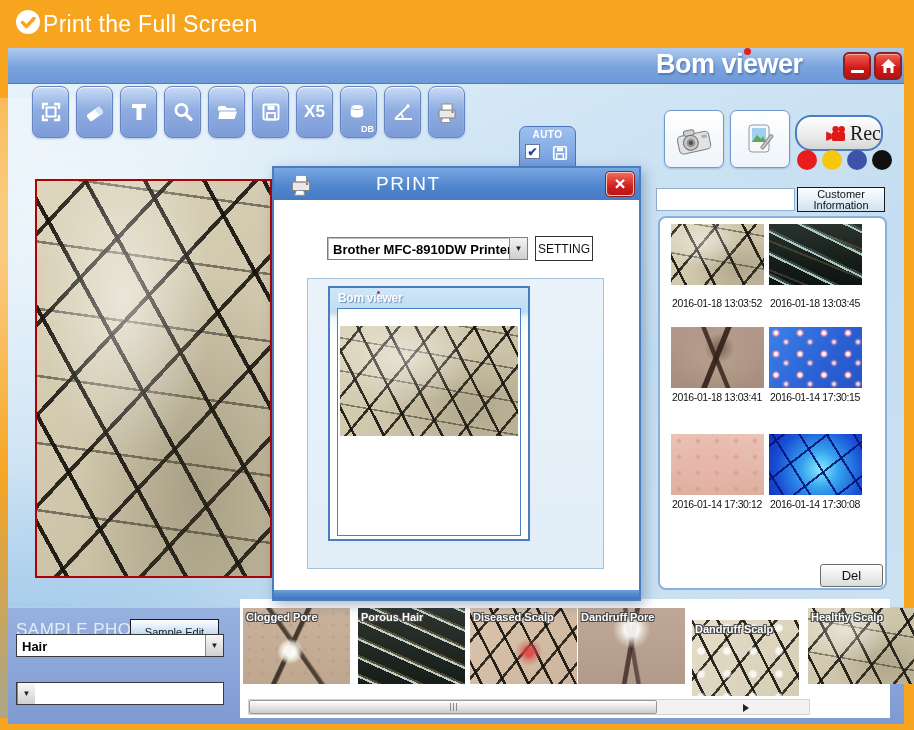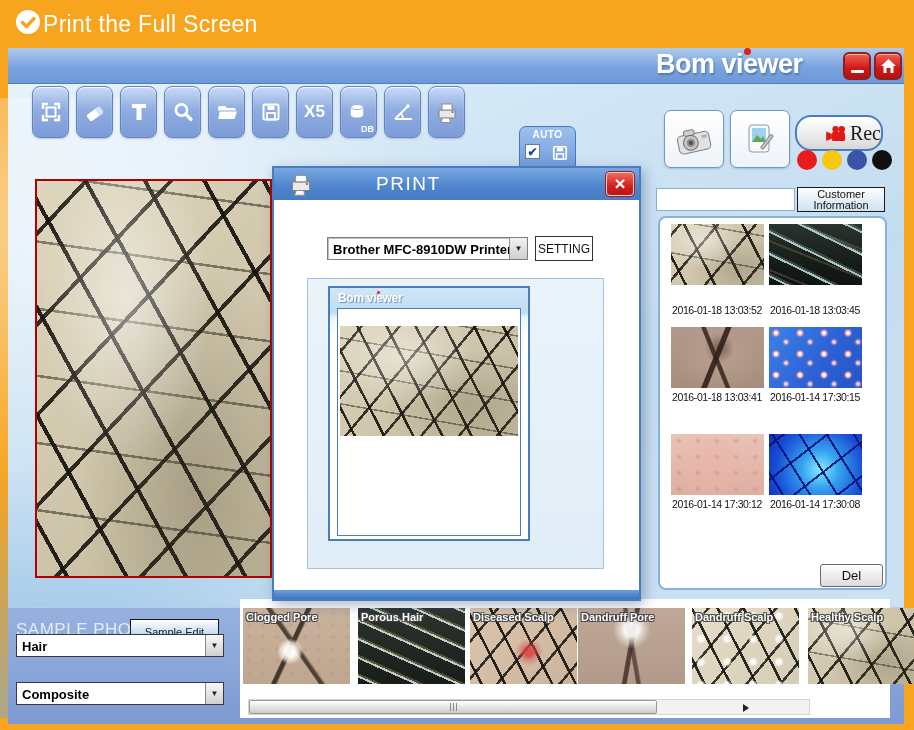--- a/index.html
+++ b/index.html
@@ -104,21 +104,21 @@
     linear-gradient(135deg,#dbc5ae,#ccb49c); }
   .ph-dandpore { background:
     radial-gradient(ellipse at 50% 28%, rgba(255,255,255,.9) 7px, rgba(240,235,225,.5) 13px, transparent 19px),
     linear-gradient(100deg, transparent 47%, rgba(60,40,35,.8) 48% 51%, transparent 52%),
     linear-gradient(80deg, transparent 48%, rgba(65,45,38,.7) 49% 51.5%, transparent 53%),
     linear-gradient(180deg,#c0a898,#b29a8a); }
   .ph-dandscalp { background:
     radial-gradient(circle at 9px 8px, rgba(255,255,255,.85) 2.5px, transparent 5px) 0 0/26px 23px,
     repeating-linear-gradient(63deg, transparent 0 10px, rgba(22,20,14,.9) 10px 12.5px, transparent 12.5px 23px),
     repeating-linear-gradient(-50deg, transparent 0 13px, rgba(28,24,16,.85) 13px 15.5px, transparent 15.5px 26px),
-    linear-gradient(135deg,#e6deca,#d5ccb4); }
+    linear-gradient(135deg,#e6deca,#d5ccb4); margin-top: 12px; }
 
   
   .auto-btn { position:absolute; left:511px; top:78px; width:57px; height:52px; border-radius:7px;
     background:linear-gradient(180deg,#9cc0ee,#6a94d8); border:1px solid #4a74bc; z-index:3; }
   .auto-label { position:absolute; top:2px; width:100%; text-align:center; color:#fff; font-size:10px; font-weight:700; letter-spacing:.5px; }
   .auto-check { position:absolute; left:5px; top:17px; width:15px; height:15px; background:#fff; border:1px solid #667799;
     display:flex; align-items:center; justify-content:center; }
   .auto-check::after { content:"✔"; font-size:12px; font-weight:700; color:#1a3fb0; }
   .auto-floppy { position:absolute; right:5px; top:16px; }
 
@@ -144,21 +144,21 @@
 
   
   .gallery { position:absolute; left:650px; top:168px; width:229px; height:374px; background:#fff;
     border:2px solid #8ab0dc; border-radius:8px; z-index:1; }
   .thumb { position:absolute; width:93px; height:61px; }
   .t-c1{left:11px} .t-c2{left:109px}
   .t-r1{top:6px} .t-r2{top:109px} .t-r3{top:216px}
   .thumb-cap { position:absolute; width:104px; font-size:10.5px; color:#111; text-align:center;
     letter-spacing:-.4px; white-space:nowrap; }
   .c-c1{left:5px} .c-c2{left:103px}
-  .c-r1{top:86px} .c-r2{top:173px} .c-r3{top:280px}
+  .c-r1{top:79px} .c-r2{top:173px} .c-r3{top:280px}
   .del-btn { position:absolute; left:160px; top:346px; width:63px; height:23px;
     background:linear-gradient(180deg,#fefefe,#dcdcdc); border:1px solid #6a6a6a; border-radius:3px;
     font-size:13px; color:#111; display:flex; align-items:center; justify-content:center; }
 
   
   .dialog { position:absolute; left:264px; top:118px; width:369px; height:435px; border:2px solid #4a7cc0;
     background:#fff; box-shadow:3px 4px 12px rgba(50,70,110,.4); z-index:10; }
   .dlg-title { height:32px; background:linear-gradient(180deg,#79a7e2,#4e84cc 60%,#477cc4);
     display:flex; align-items:center; padding:0 5px 0 14px; }
   .dlg-title-text { color:#fff; font-size:19px; letter-spacing:1.5px; margin-left:62px; }
@@ -426,21 +426,20 @@
     </div>
 
     <div class="bottom-bar">
       <span class="sp-title">SAMPLE PHOTO</span>
       <div class="sp-edit">Sample Edit</div>
       <div class="dd dd1">
         <span class="dd-text">Hair</span>
         <span class="dd-btn"></span>
       </div>
       <div class="dd dd2">
-        <span class="dd-text">Composite</span>
         <span class="dd-btn"></span>
       </div>
     </div>
 
     <div class="sample-strip">
       <div class="sample s1 ph-clogpore">
           <span class="sample-label">Clogged Pore</span>
         </div>
       <div class="sample s2 ph-porous">
           <span class="sample-label">Porous Hair</span>

